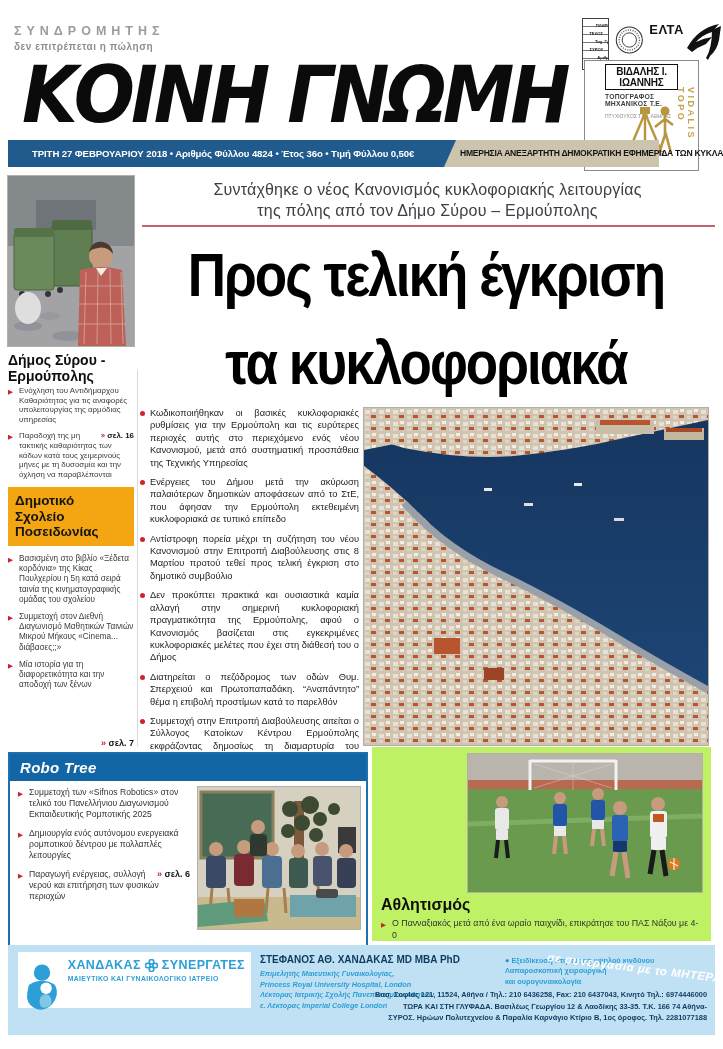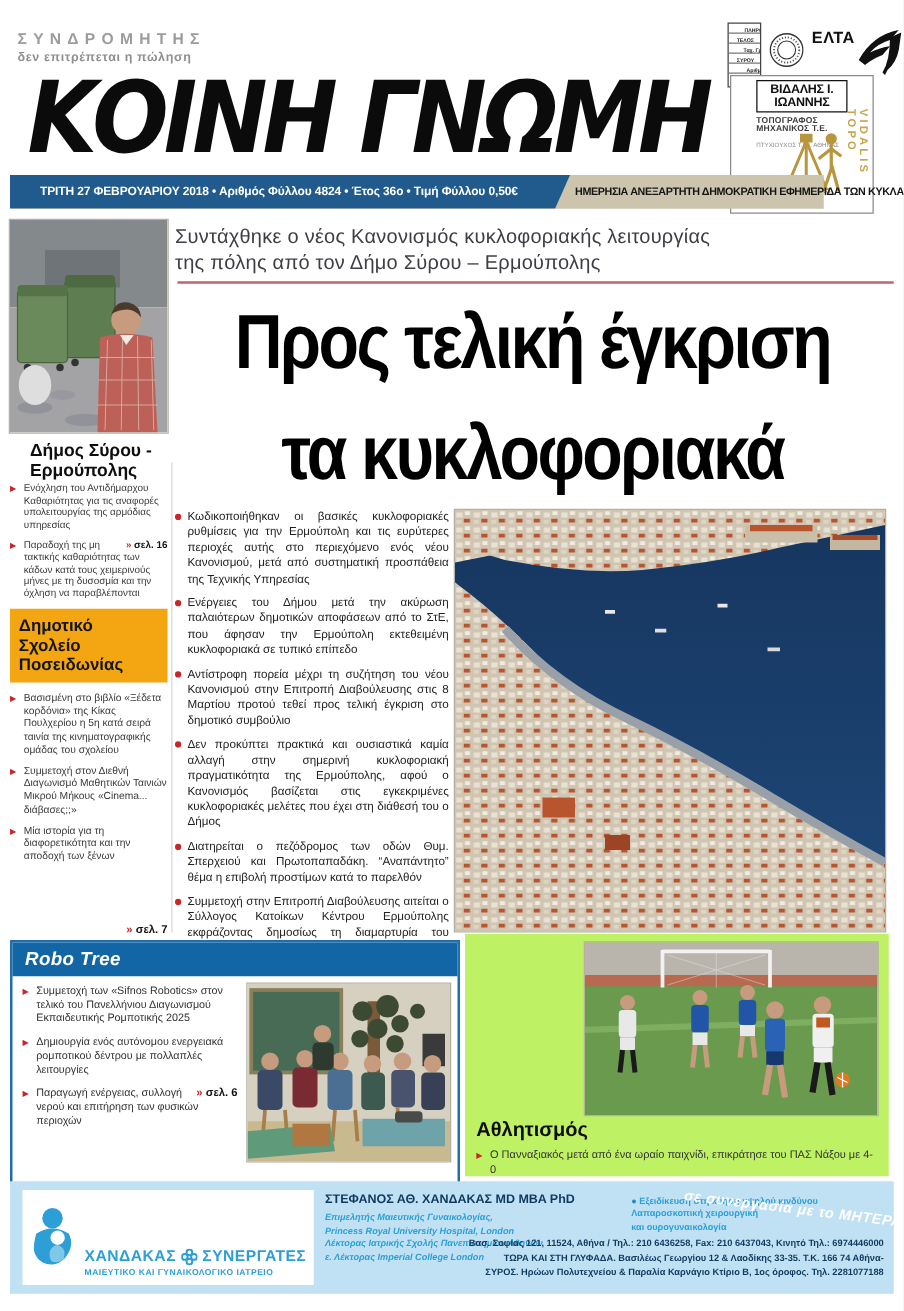--- a/index.html
+++ b/index.html
@@ -41,35 +41,35 @@
   .datebar{position:absolute;left:8px;top:140px;width:651px;height:27px;background:#cdc4ae}
   .datebar .blue{position:absolute;left:0;top:0;height:100%;width:448px;background:#215a8c;color:#fff;
     font-size:9.6px;font-weight:bold;line-height:27px;padding-left:24px;letter-spacing:-0.1px;white-space:nowrap;
     clip-path:polygon(0 0,100% 0,calc(100% - 12px) 100%,0 100%)}
   .datebar .tagline{position:absolute;left:452px;right:3px;top:0;height:100%;color:#141414;
     font-size:8.6px;font-weight:bold;line-height:27px;text-align:center;letter-spacing:-0.3px;white-space:nowrap}
 
   
   .sidebar{position:absolute;left:8px;top:176px;width:126px;height:762px}
   .sb-photo{position:absolute;left:0;top:0;outline:1px solid #b5b0a5}
-  .muni-h{position:absolute;left:16px;top:176px;font-size:14px;line-height:16px;font-weight:900;color:#0d0d0d}
+  .muni-h{position:absolute;left:0;top:176px;font-size:14px;line-height:16px;font-weight:900;color:#0d0d0d}
   .sb ul{list-style:none}
   .sb li{position:relative;padding-left:11px;margin-bottom:7px;color:#3a3a3a;text-align:left}
   .sb li::before{content:"▶";position:absolute;left:0;top:1px;font-size:6.5px;color:#c9252b}
   .muni-ul{position:absolute;left:0;top:210px;width:126px;font-size:7.9px;line-height:9.6px}
   .orange{position:absolute;left:0;top:311px;width:126px;background:#f3a612;padding:6px 7px;
     font-size:13.5px;line-height:15.5px;font-weight:900;color:#141414}
   .school-ul{position:absolute;left:0;top:378px;width:126px;font-size:8.2px;line-height:10.2px}
   .pref{white-space:nowrap;font-weight:bold;color:#141414}
   .pref::before{content:"» ";color:#c9252b;font-weight:900}
   .pref-line{text-align:right;margin-top:2px;font-size:9px}
   .vline{position:absolute;left:137px;top:370px;width:1px;height:376px;background:#d8d8d8}
 
   
-  .kicker{position:absolute;left:140px;top:179px;width:575px;color:#3e3e46;
+  .kicker{position:absolute;left:140px;top:179px;width:575px;text-align:center;color:#3e3e46;
     font-size:16px;line-height:21px;letter-spacing:0.2px}
   .redrule{position:absolute;left:142px;top:225px;width:573px;height:2px;background:#c06570}
   .headline{position:absolute;left:134px;top:231px;width:584px;text-align:center;color:#000;
     font-size:53px;line-height:76px;font-weight:900;letter-spacing:-2px;
     transform:scaleY(1.16);transform-origin:top center;font-family:"Liberation Sans",sans-serif}
   .lead-ul{position:absolute;left:140px;top:407px;width:219px;list-style:none}
   .lead-ul li{position:relative;padding-left:10px;margin-bottom:7px;font-size:9.3px;line-height:12.4px;
     color:#222;text-align:justify}
   .lead-ul li::before{content:"";position:absolute;left:0;top:4px;width:5px;height:5px;border-radius:50%;background:#c9252b}
   .lead-ul .pref{font-size:9.3px}
@@ -90,21 +90,21 @@
   .sports{position:absolute;left:372px;top:747px;width:339px;height:194px;background:#bef264;padding:7px 9px 5px 9px}
   .sports .hd{font-size:16px;font-weight:900;color:#0d0d0d;margin-bottom:4px}
   .sports-photo{float:right;width:234px;height:138px;margin:0 0 4px 8px;outline:1px solid #b5b0a5}
   .sports ul{list-style:none;font-size:8.8px;line-height:11.6px}
   .sports li{position:relative;padding-left:11px;margin-bottom:7px;color:#333}
   .sports li::before{content:"▶";position:absolute;left:0;top:1px;font-size:6.5px;color:#c9252b}
   .sports .pref-line{clear:both;font-size:9.2px}
 
   
   .clinic{position:absolute;left:8px;top:945px;width:707px;height:90px;background:#bfe1f3}
-  .logobox{position:absolute;left:10px;top:7px;width:233px;height:76px;background:#fff;display:flex;align-items:flex-end;padding:6px}
+  .logobox{position:absolute;left:10px;top:7px;width:233px;height:56px;background:#fff;display:flex;align-items:flex-start;padding:6px}
   .logotext{margin-left:6px}
   .logotext .l1{font-size:12.5px;font-weight:900;color:#2d9fd6;letter-spacing:0.4px;display:flex;align-items:center;gap:4px;white-space:nowrap}
   .logotext .l2{font-size:6.8px;font-weight:bold;color:#2d9fd6;letter-spacing:0.4px;margin-top:3px;white-space:nowrap}
   .doctor{position:absolute;left:252px;top:9px;font-size:10px;font-weight:900;color:#0f3a5f;white-space:nowrap}
   .creds{position:absolute;left:252px;top:24px;font-size:7.3px;line-height:10.6px;color:#2d9fd6;font-weight:bold;font-style:italic}
   .specs{position:absolute;left:497px;top:11px;font-size:7.3px;line-height:10.4px;color:#2d9fd6;font-weight:bold;list-style:none}
   .specs li.dotted::before{content:"● ";color:#1d8ec9}
   .partner{position:absolute;left:540px;top:6px;width:180px;color:#fff;font-size:11.5px;font-weight:bold;font-style:italic;
     transform:rotate(7deg);transform-origin:left top;white-space:nowrap;letter-spacing:0.5px}
   .contact{position:absolute;right:8px;top:44px;width:430px;text-align:right;font-size:7.4px;line-height:11.6px;

